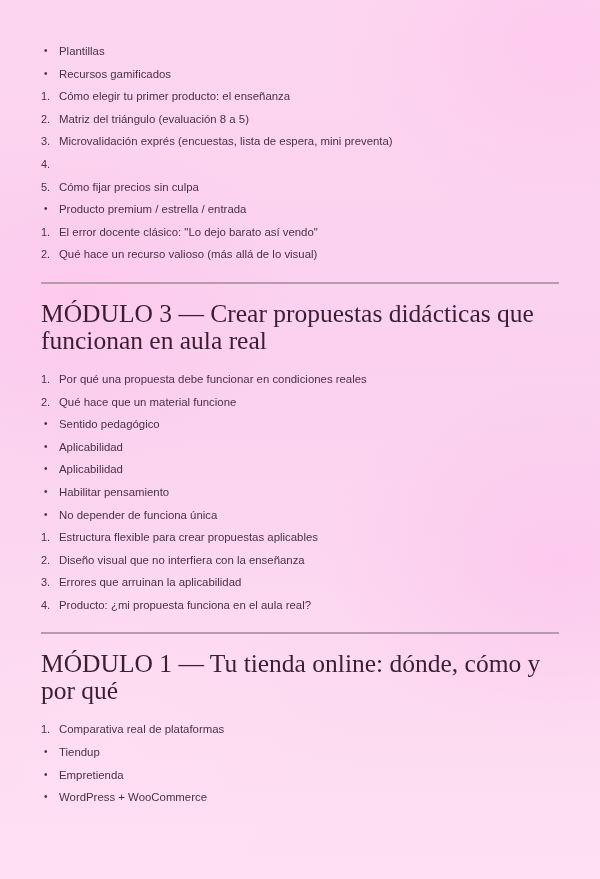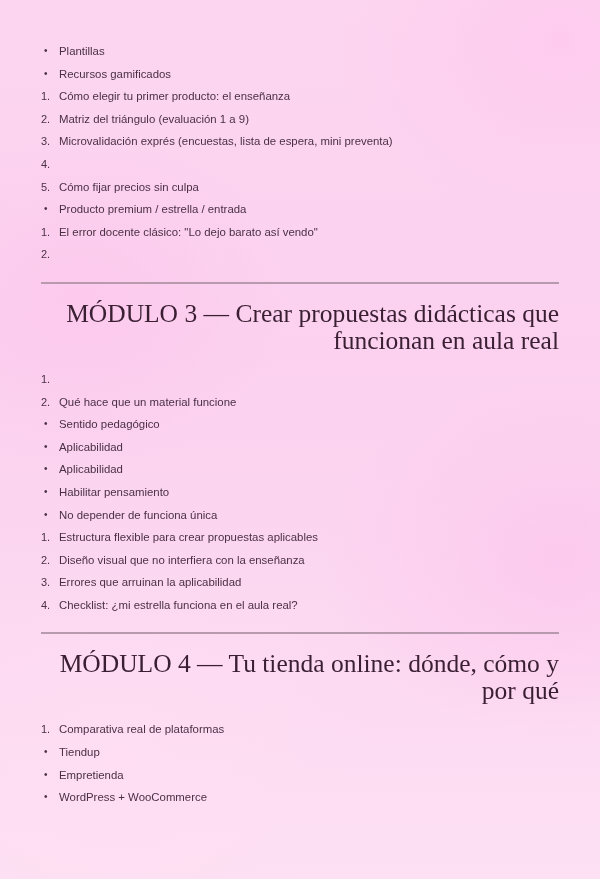--- a/index.html
+++ b/index.html
@@ -60,64 +60,63 @@
       width: 518px;
     }
     .heading {
       font-family: "Liberation Serif", "DejaVu Serif", serif;
       font-size: 25.5px;
       line-height: 27px;
       font-weight: normal;
       color: #3a1f33;
       margin: 0 0 14px 0;
       padding-top: 2px;
-      text-align: right;
     }
   </style>
 </head>
 <body>
 
 <div class="doc">
 
   <ul class="list">
     <li class="item"><span class="marker bullet">•</span><span>Plantillas</span></li>
     <li class="item"><span class="marker bullet">•</span><span>Recursos gamificados</span></li>
     <li class="item"><span class="marker">1.</span><span>Cómo elegir tu primer producto: el enseñanza</span></li>
-    <li class="item"><span class="marker">2.</span><span>Matriz del triángulo (evaluación 1 a 9)</span></li>
+    <li class="item"><span class="marker">2.</span><span>Matriz del triángulo (evaluación 8 a 5)</span></li>
     <li class="item"><span class="marker">3.</span><span>Microvalidación exprés (encuestas, lista de espera, mini preventa)</span></li>
     <li class="item"><span class="marker">4.</span></li>
     <li class="item"><span class="marker">5.</span><span>Cómo fijar precios sin culpa</span></li>
     <li class="item"><span class="marker bullet">•</span><span>Producto premium / estrella / entrada</span></li>
     <li class="item"><span class="marker">1.</span><span>El error docente clásico: "Lo dejo barato así vendo"</span></li>
-    <li class="item"><span class="marker">2.</span></li>
+    <li class="item"><span class="marker">2.</span><span>Qué hace un recurso valioso (más allá de lo visual)</span></li>
   </ul>
 
   <hr class="rule">
 
   <section>
     <h2 class="heading">MÓDULO 3 — Crear propuestas didácticas que funcionan en aula real</h2>
     <ul class="list">
-      <li class="item"><span class="marker">1.</span></li>
+      <li class="item"><span class="marker">1.</span><span>Por qué una propuesta debe funcionar en condiciones reales</span></li>
       <li class="item"><span class="marker">2.</span><span>Qué hace que un material funcione</span></li>
       <li class="item"><span class="marker bullet">•</span><span>Sentido pedagógico</span></li>
       <li class="item"><span class="marker bullet">•</span><span>Aplicabilidad</span></li>
       <li class="item"><span class="marker bullet">•</span><span>Aplicabilidad</span></li>
       <li class="item"><span class="marker bullet">•</span><span>Habilitar pensamiento</span></li>
       <li class="item"><span class="marker bullet">•</span><span>No depender de funciona única</span></li>
       <li class="item"><span class="marker">1.</span><span>Estructura flexible para crear propuestas aplicables</span></li>
       <li class="item"><span class="marker">2.</span><span>Diseño visual que no interfiera con la enseñanza</span></li>
       <li class="item"><span class="marker">3.</span><span>Errores que arruinan la aplicabilidad</span></li>
-      <li class="item"><span class="marker">4.</span><span>Checklist: ¿mi estrella funciona en el aula real?</span></li>
+      <li class="item"><span class="marker">4.</span><span>Producto: ¿mi propuesta funciona en el aula real?</span></li>
     </ul>
   </section>
 
   <hr class="rule">
 
   <section>
-    <h2 class="heading">MÓDULO 4 — Tu tienda online: dónde, cómo y por qué</h2>
+    <h2 class="heading">MÓDULO 1 — Tu tienda online: dónde, cómo y por qué</h2>
     <ul class="list">
       <li class="item"><span class="marker">1.</span><span>Comparativa real de plataformas</span></li>
       <li class="item"><span class="marker bullet">•</span><span>Tiendup</span></li>
       <li class="item"><span class="marker bullet">•</span><span>Empretienda</span></li>
       <li class="item"><span class="marker bullet">•</span><span>WordPress + WooCommerce</span></li>
     </ul>
   </section>
 
 </div>
 

